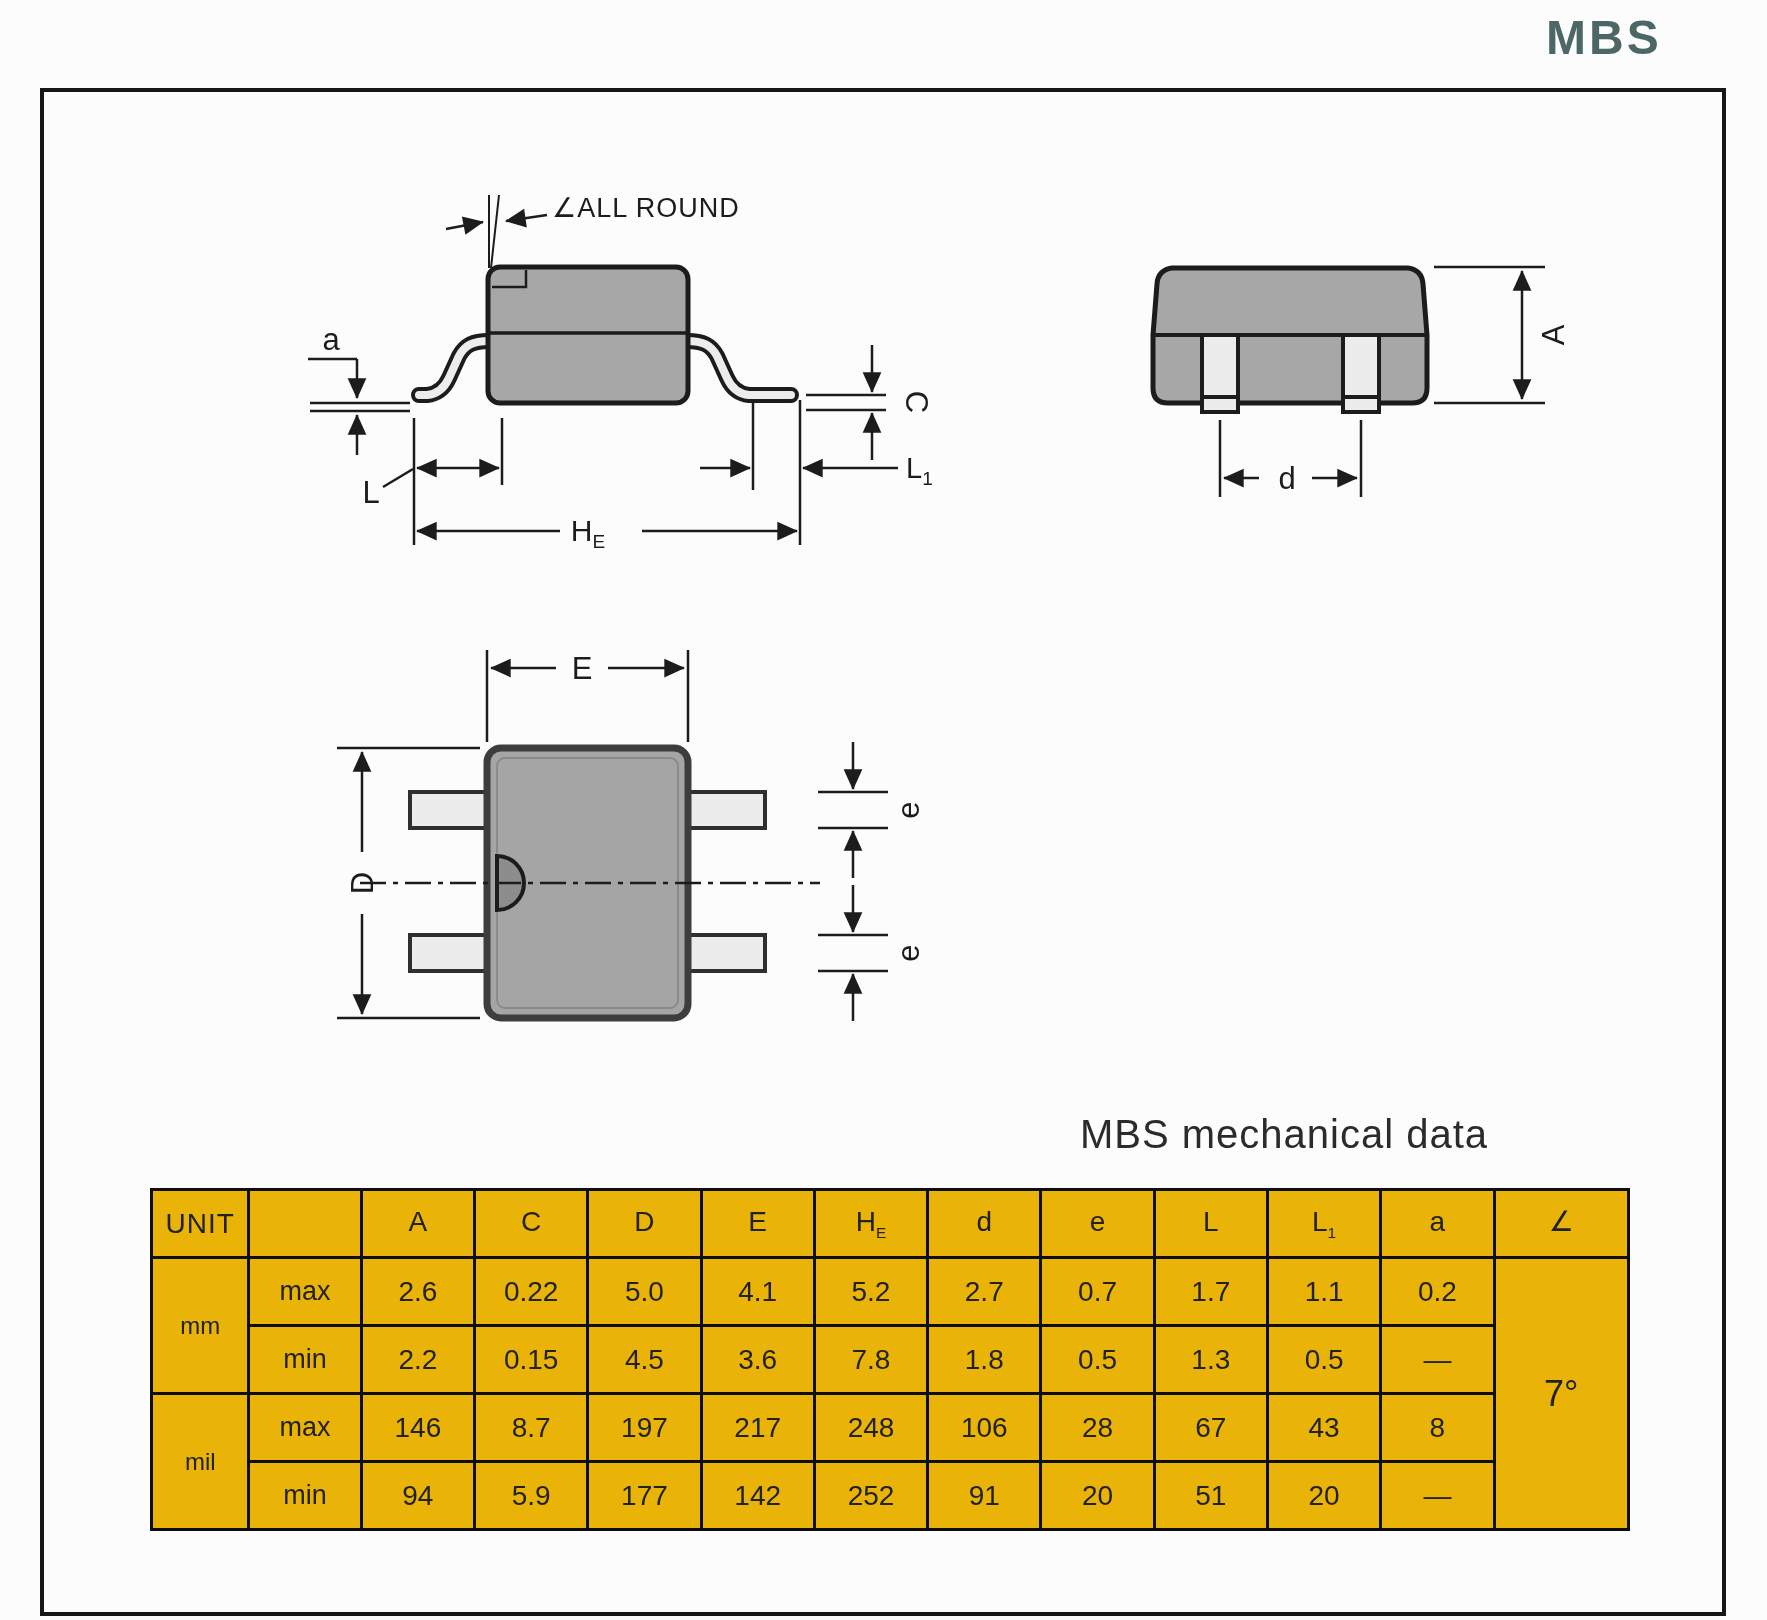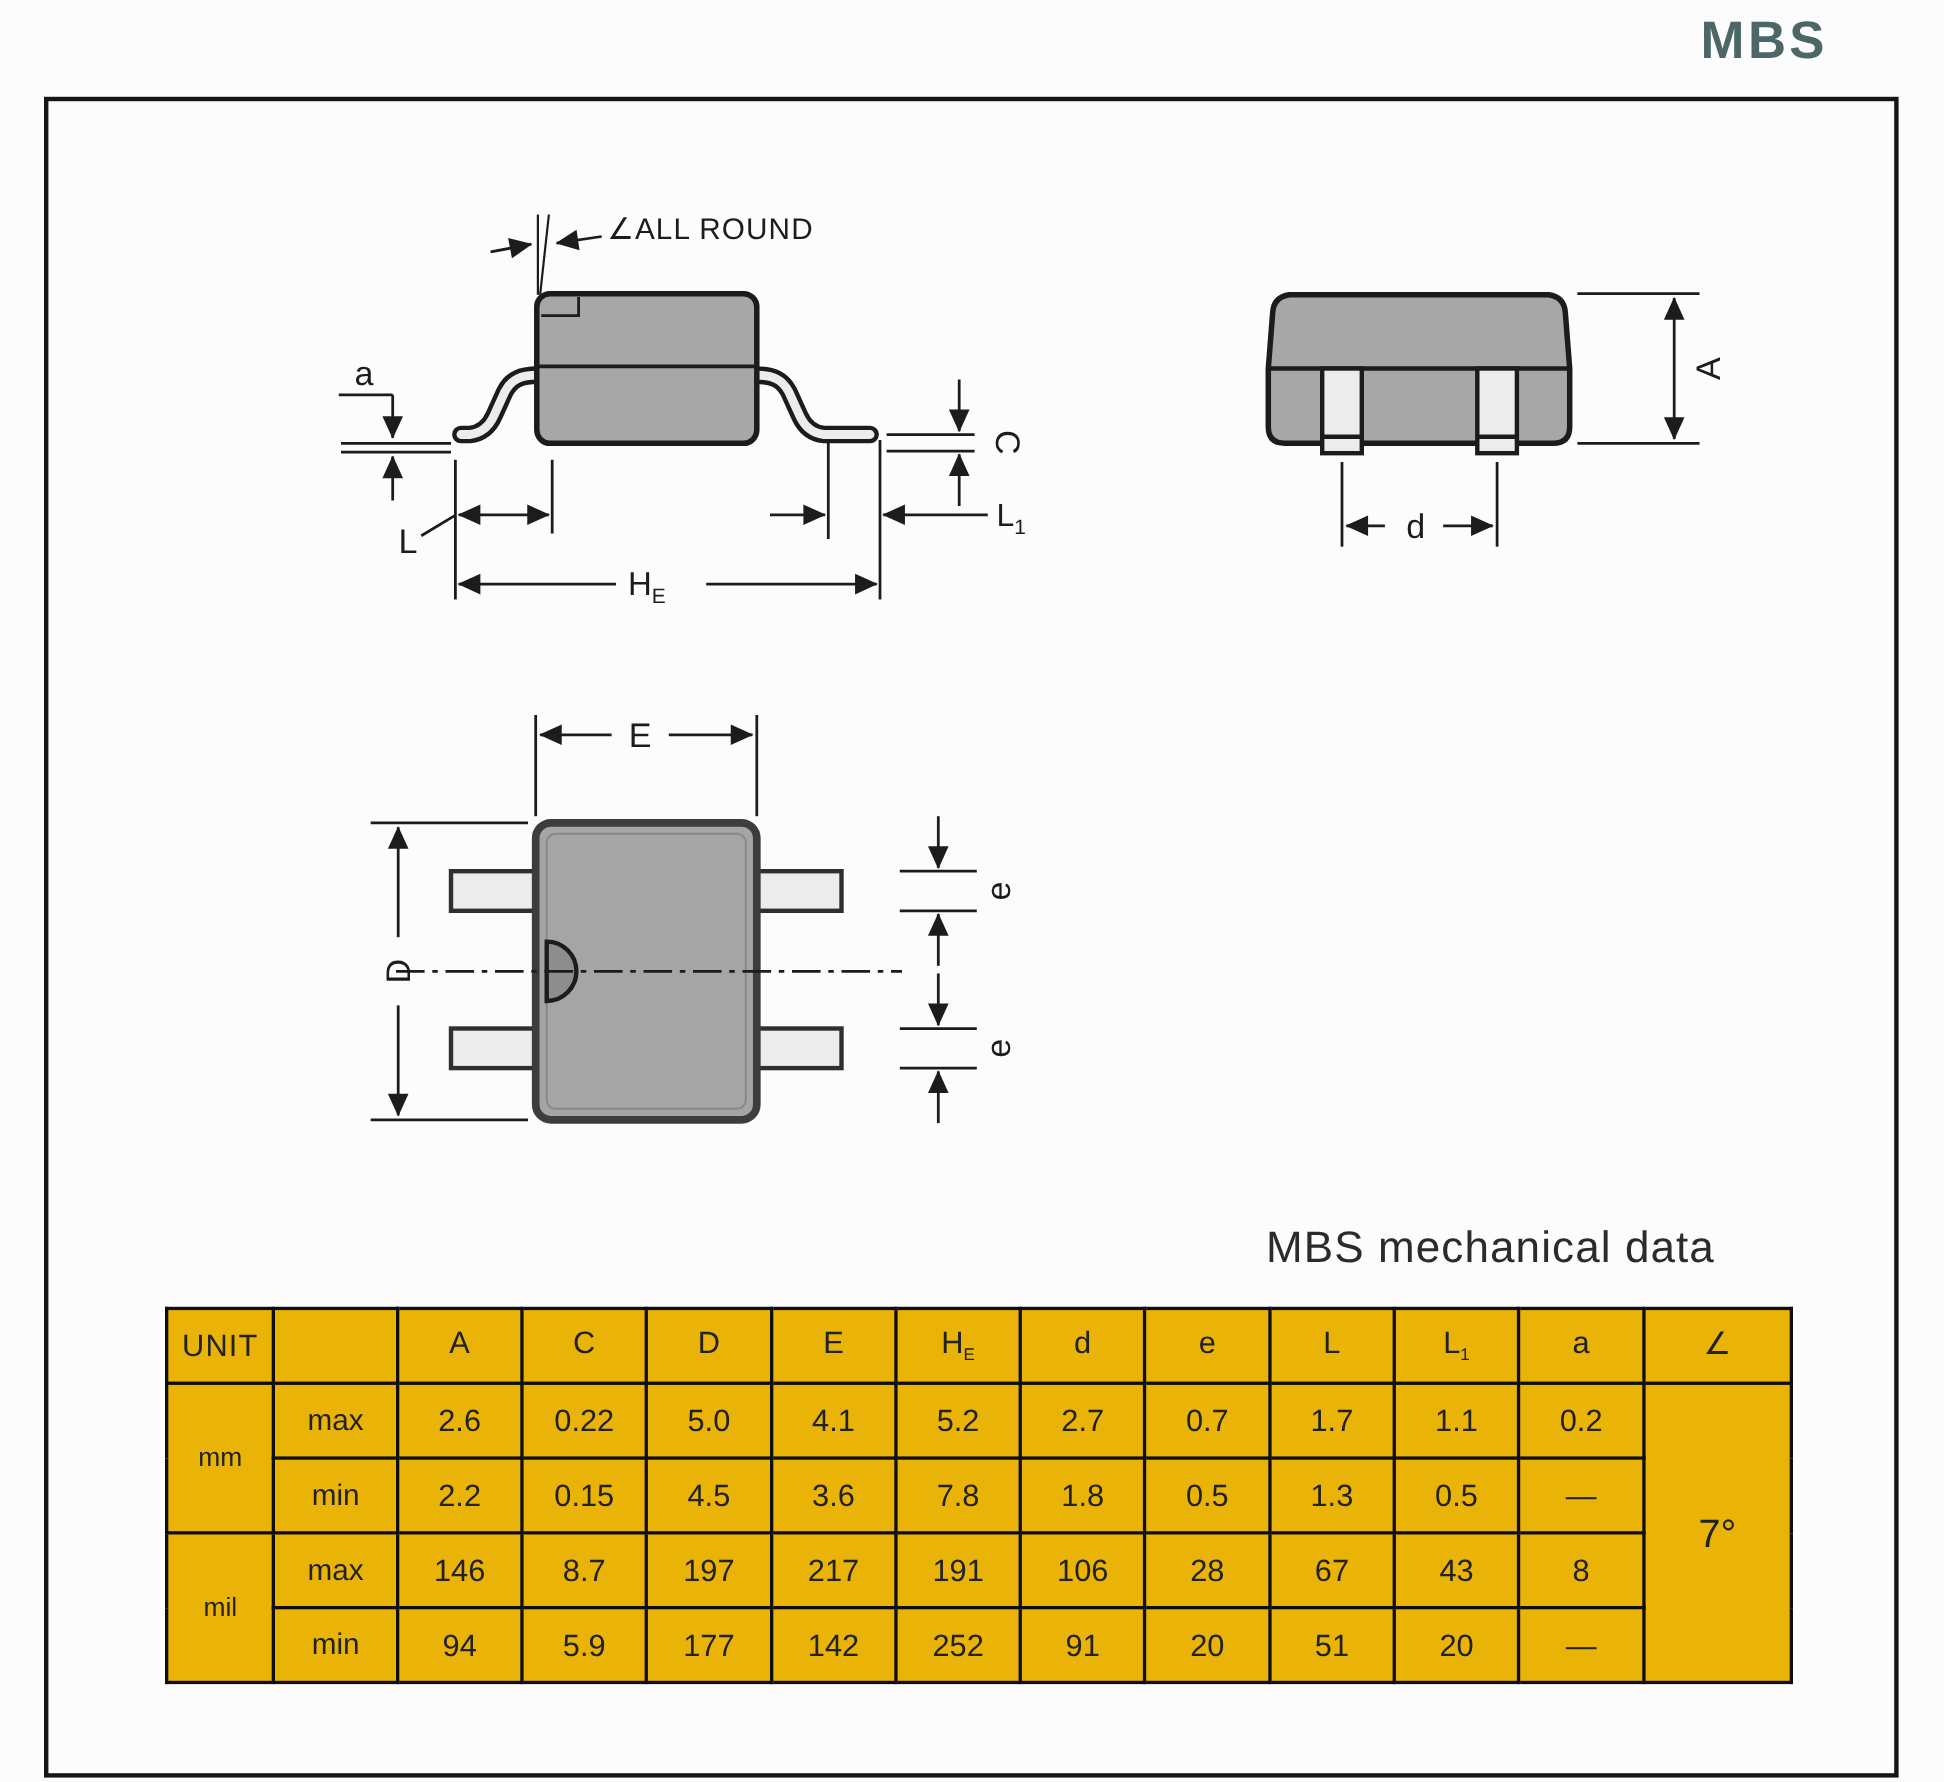--- a/index.html
+++ b/index.html
@@ -13,21 +13,21 @@
     font-size:48px;letter-spacing:3px;color:#4d6767;font-weight:700;
   }
   #frame{
     position:absolute;left:40px;top:88px;width:1678px;height:1520px;
     border:4px solid #161616;background:transparent;
   }
   #drawing-svg{position:absolute;left:0;top:0;width:1767px;height:1620px;}
   #drawing-svg text{font-family:"Liberation Sans",sans-serif;fill:#1c1c1c;}
   #table-title{
     position:absolute;left:1080px;top:1112px;width:550px;
-    font-size:40px;color:#2b2b2b;text-align:center;letter-spacing:1px;
+    font-size:40px;color:#2b2b2b;text-align:left;letter-spacing:1px;
   }
   #table-wrap{position:absolute;left:150px;top:1188px;width:1480px;}
   table.mech{
     width:100%;border-collapse:collapse;table-layout:fixed;
     border:2px solid #0e0e0e;font-size:28px;color:#222;
   }
   table.mech th,table.mech td{
     border:3px solid #0e0e0e;text-align:center;vertical-align:middle;
     height:65px;padding:0;font-weight:400;background:#eab308;
   }
@@ -259,21 +259,21 @@
         <td>0.5</td>
         <td>—</td>
       </tr>
       <tr>
         <td class="unit-cell" rowspan="2">mil</td>
         <td class="bound-cell">max</td>
         <td>146</td>
         <td>8.7</td>
         <td>197</td>
         <td>217</td>
-        <td>191</td>
+        <td>248</td>
         <td>106</td>
         <td>28</td>
         <td>67</td>
         <td>43</td>
         <td>8</td>
       </tr>
       <tr>
         <td class="bound-cell">min</td>
         <td>94</td>
         <td>5.9</td>

